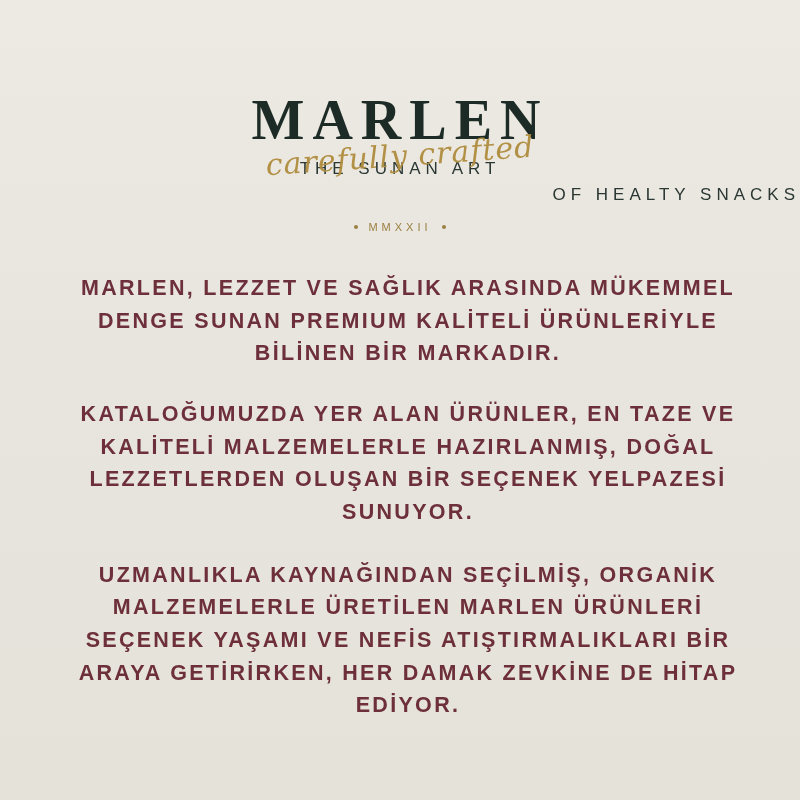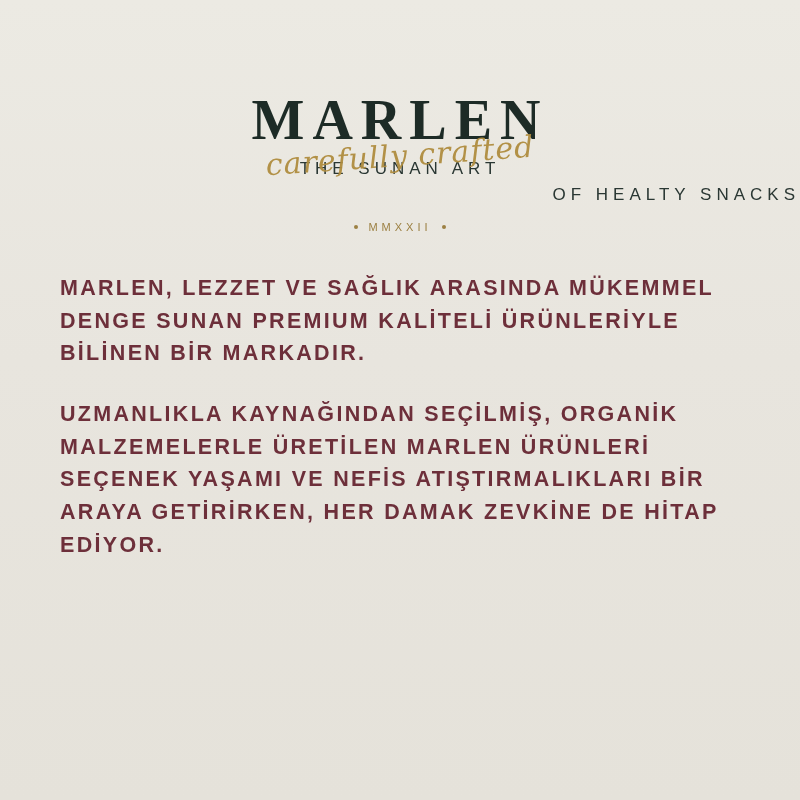--- a/index.html
+++ b/index.html
@@ -81,23 +81,23 @@
     height: 4px;
     background: #9c8043;
     border-radius: 50%;
     display: inline-block;
   }
 
   
   .copy {
     position: absolute;
     top: 272px;
-    left: 60px;
+    left: 68px;
     width: 680px;
-    text-align: left;
+    text-align: center;
   }
   .para {
     font-family: "Liberation Sans", sans-serif;
     font-size: 21.5px;
     letter-spacing: 2.3px;
     line-height: 1.52;
     color: #6d2f3a;
     margin: 0 0 28px 0;
     font-weight: 700;
   }
@@ -124,16 +124,17 @@
     </div>
     <div class="est-row">
       <span class="dot"></span>
       <span>MMXXII</span>
       <span class="dot"></span>
     </div>
   </div>
 
   <div class="copy">
     <p class="para p1">MARLEN, LEZZET VE SAĞLIK ARASINDA MÜKEMMEL DENGE SUNAN PREMIUM KALİTELİ ÜRÜNLERİYLE BİLİNEN BİR MARKADIR.</p>
+    <p class="para p2">KATALOĞUMUZDA YER ALAN ÜRÜNLER, EN TAZE VE KALİTELİ MALZEMELERLE HAZIRLANMIŞ, DOĞAL LEZZETLERDEN OLUŞAN BİR SEÇENEK YELPAZESİ SUNUYOR.</p>
     <p class="para p3">UZMANLIKLA KAYNAĞINDAN SEÇİLMİŞ, ORGANİK MALZEMELERLE ÜRETİLEN MARLEN ÜRÜNLERİ SEÇENEK YAŞAMI VE NEFİS ATIŞTIRMALIKLARI BİR ARAYA GETİRİRKEN, HER DAMAK ZEVKİNE DE HİTAP EDİYOR.</p>
   </div>
 
 </div>
 
 </body></html>

